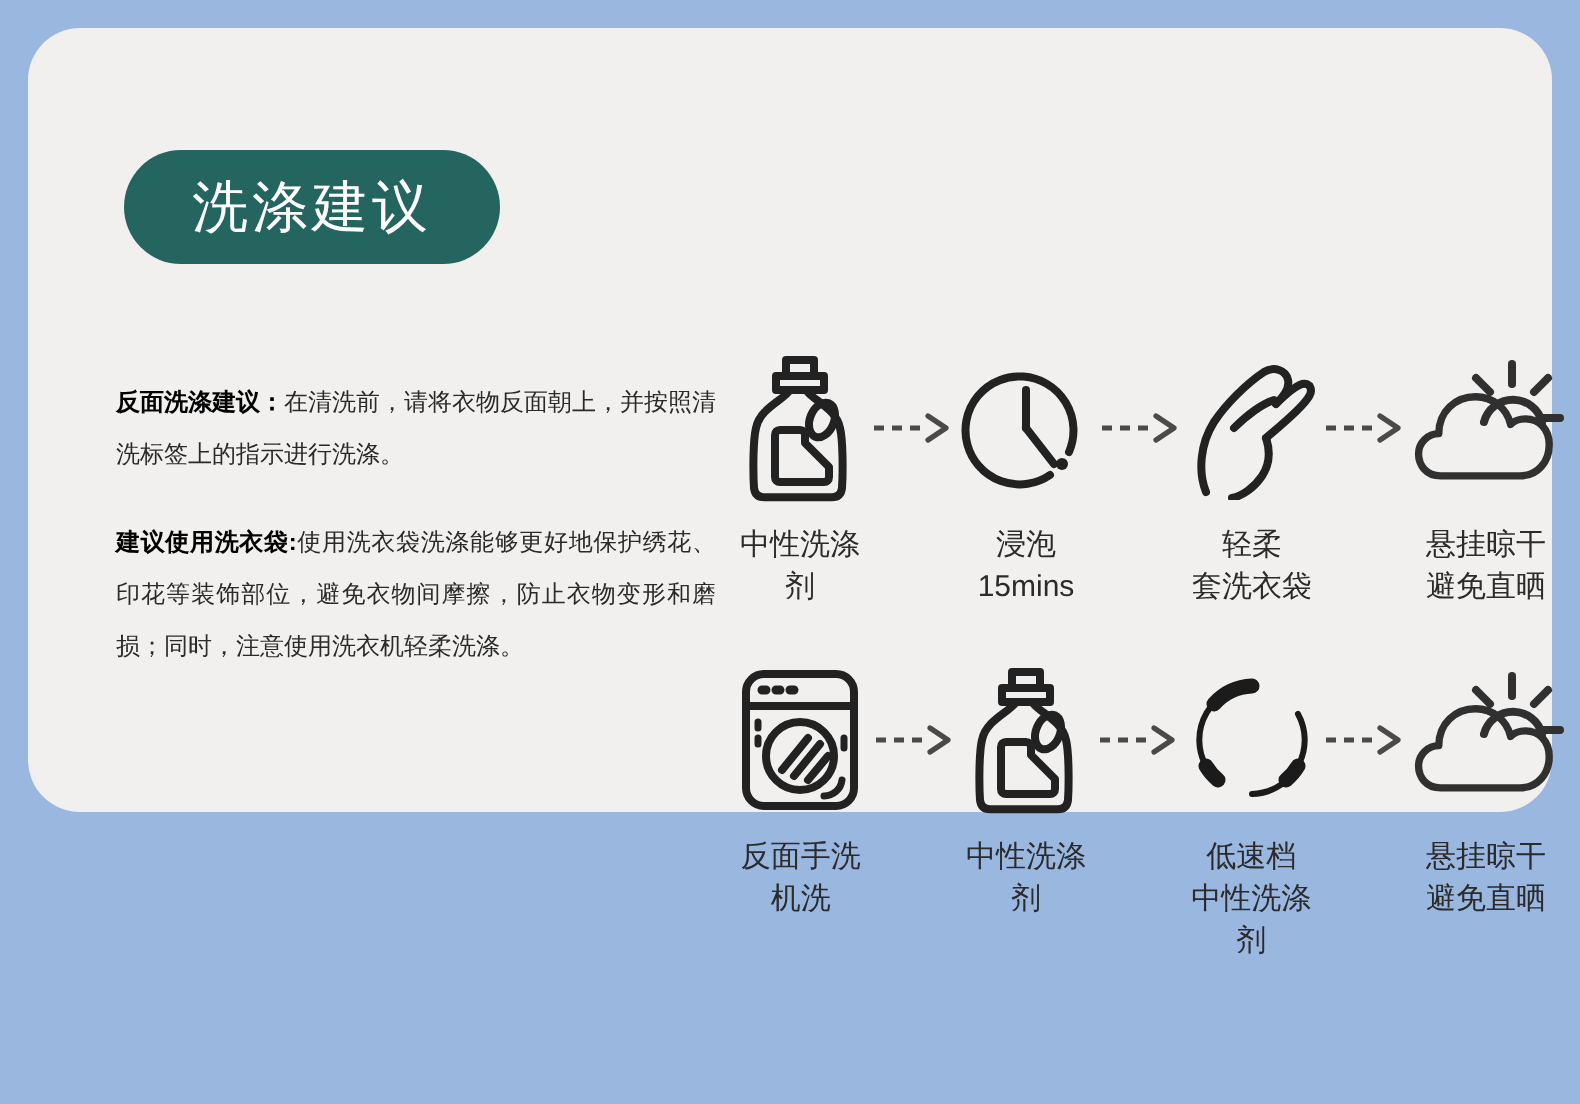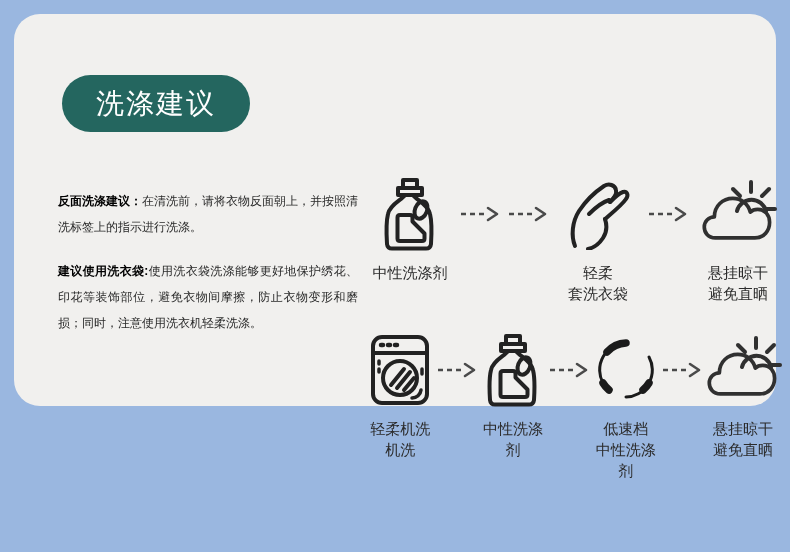--- a/index.html
+++ b/index.html
@@ -144,20 +144,34 @@
         <div class="icon-label">中性洗涤剂</div>
       </div>
 
       <div class="arrow">
         <svg width="40" height="16" viewBox="0 0 40 16">
           <line x1="1" y1="8" x2="27" y2="8" stroke="#4a4a4a" stroke-width="2.6" stroke-dasharray="5 4"></line>
           <polyline points="28,2 37,8 28,14" fill="none" stroke="#4a4a4a" stroke-width="2.6" stroke-linecap="round" stroke-linejoin="round"></polyline>
         </svg>
       </div>
 
+      <div class="icon-cell">
+        <div class="icon-glyph">
+          <svg width="70" height="70" viewBox="0 0 70 70">
+            <g fill="none" stroke="#222" stroke-width="4" stroke-linecap="round">
+              <path d="M47 58.5 A27 27 0 1 1 56.5 47"></path>
+              <path d="M35 35 V16"></path>
+              <path d="M35 35 L49 53"></path>
+            </g>
+            <circle cx="53" cy="53" r="3" fill="#222"></circle>
+          </svg>
+        </div>
+        <div class="icon-label">浸泡
+15mins</div>
+      </div>
 
       <div class="arrow">
         <svg width="40" height="16" viewBox="0 0 40 16">
           <line x1="1" y1="8" x2="27" y2="8" stroke="#4a4a4a" stroke-width="2.6" stroke-dasharray="5 4"></line>
           <polyline points="28,2 37,8 28,14" fill="none" stroke="#4a4a4a" stroke-width="2.6" stroke-linecap="round" stroke-linejoin="round"></polyline>
         </svg>
       </div>
 
       <div class="icon-cell">
         <div class="icon-glyph">
@@ -212,21 +226,21 @@
               <path d="M25 52 L38 36"></path>
               <path d="M31 55 L44 39"></path>
               <path d="M38 57 L48 45"></path>
               <path d="M15 12 h2 M22 12 h2 M29 12 h2" stroke-width="4.5"></path>
               <path d="M13 28 v3 M13 36 v3" stroke-width="3.5"></path>
               <path d="M55 57 A9 9 0 0 1 46 65" stroke-width="3.5"></path>
               <path d="M56 36 v5" stroke-width="3.5"></path>
             </g>
           </svg>
         </div>
-        <div class="icon-label">轻柔机洗
+        <div class="icon-label">反面手洗
 机洗</div>
       </div>
 
       <div class="arrow">
         <svg width="40" height="16" viewBox="0 0 40 16">
           <line x1="1" y1="8" x2="27" y2="8" stroke="#4a4a4a" stroke-width="2.6" stroke-dasharray="5 4"></line>
           <polyline points="28,2 37,8 28,14" fill="none" stroke="#4a4a4a" stroke-width="2.6" stroke-linecap="round" stroke-linejoin="round"></polyline>
         </svg>
       </div>
 

